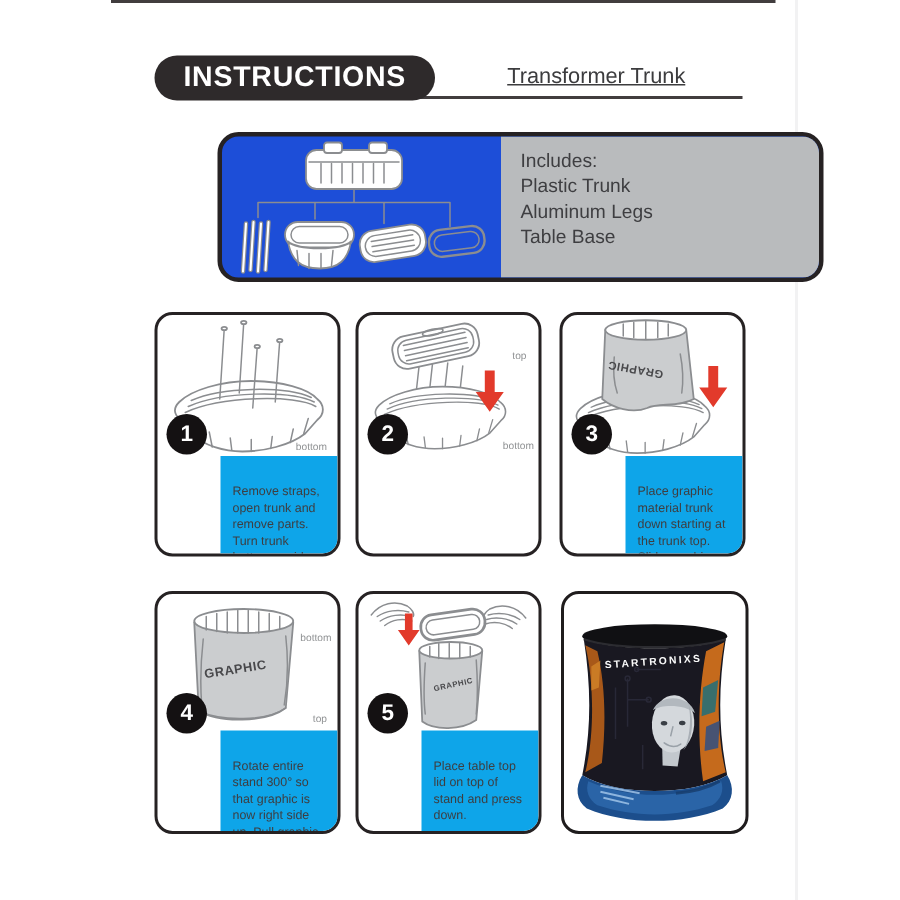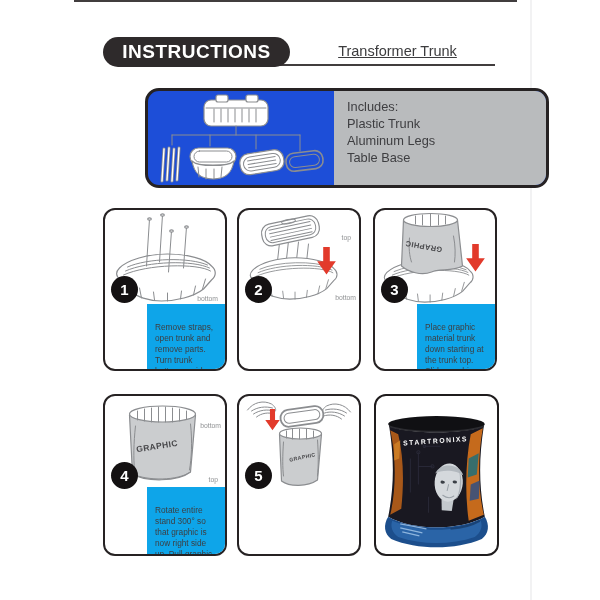--- a/index.html
+++ b/index.html
@@ -216,20 +216,21 @@
         <g>
           <path class="fab" d="M40,38 C50,31 74,31 82,38 L78,84 C68,91 50,91 42,85 Z"></path>
           <ellipse class="shape" cx="61" cy="37.5" rx="21" ry="5.5"></ellipse>
           <path class="ln" d="M47,35 L47,42 M53,33 L53,43 M60,33 L60,43 M67,33 L67,43 M74,35 L74,42"></path>
           <path class="ln" d="M44,46 C43,60 43,72 44,80 M78,44 C79,58 79,70 78,80"></path>
         </g>
       </svg>
     </div>
     <span class="graphic-lbl" style="left:50px;top:58px;font-size:5.2px;transform:rotate(-12deg)">GRAPHIC</span>
     <div class="num">5</div>
+    <div class="step-text">Place table top lid on top of stand and press down.</div>
   </section>
 
   <section class="photo-box">
     <svg width="100%" height="100%" viewBox="0 0 112 149">
 
       <path d="M9,26 C30,34 82,34 103,26 C98,58 98,86 104,116 C80,130 32,130 8,116 C14,86 14,58 9,26 Z" fill="#191821"></path>
 
       <g stroke="#2b2b3a" stroke-width="1" fill="none" opacity="0.9">
         <path d="M38,52 L38,84 M38,66 L52,66 M44,46 L60,46 M48,96 L48,112 M30,58 L30,92"></path>
         <circle cx="38" cy="52" r="1.6"></circle>

